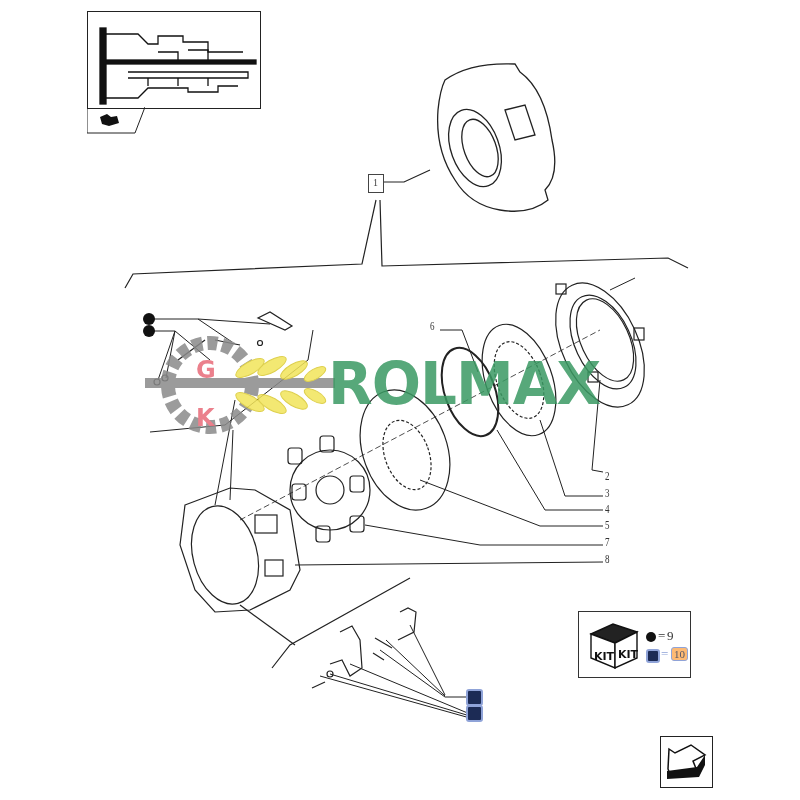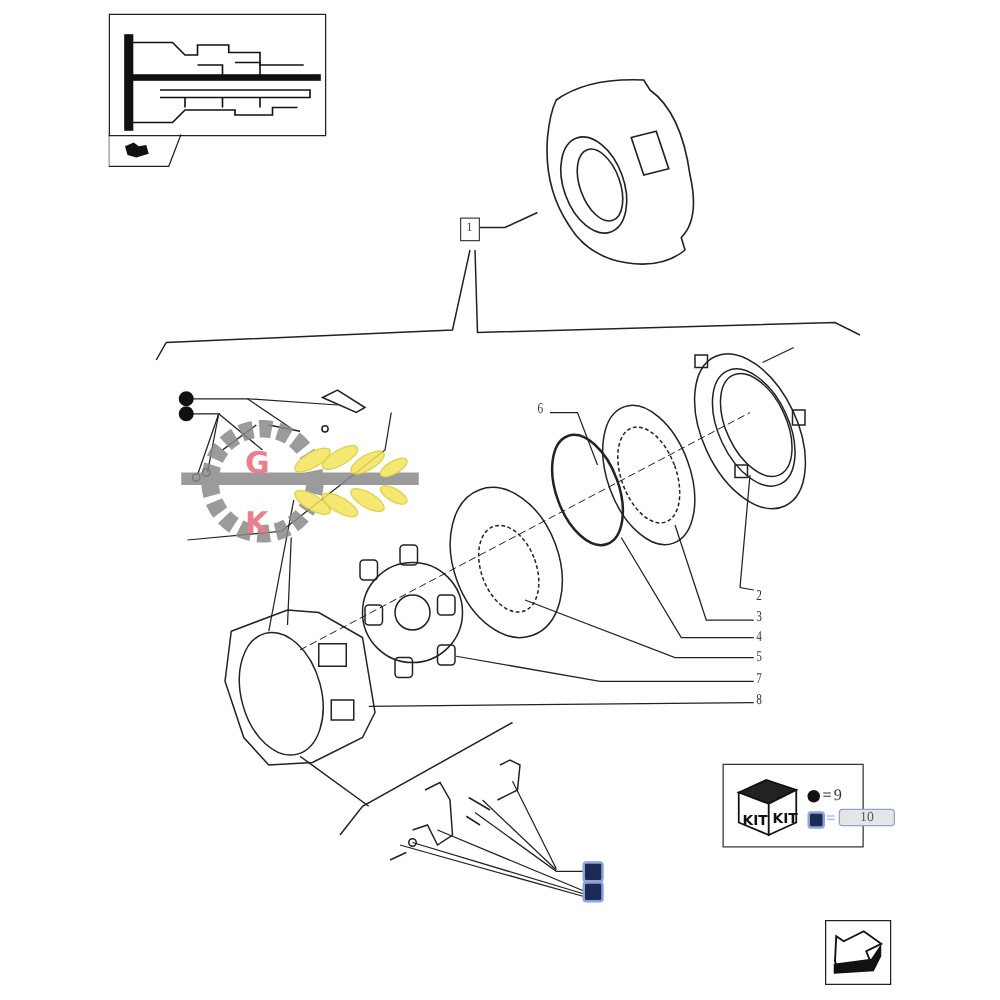--- a/index.html
+++ b/index.html
@@ -138,20 +138,21 @@
         <ellipse cx="132" cy="36" rx="16" ry="6" transform="rotate(-30 132 36)"></ellipse>
         <ellipse cx="154" cy="40" rx="15" ry="6" transform="rotate(-30 154 40)"></ellipse>
         <ellipse cx="175" cy="44" rx="12" ry="5" transform="rotate(-30 175 44)"></ellipse>
         <ellipse cx="110" cy="72" rx="16" ry="6" transform="rotate(30 110 72)"></ellipse>
         <ellipse cx="132" cy="74" rx="16" ry="6" transform="rotate(30 132 74)"></ellipse>
         <ellipse cx="154" cy="70" rx="15" ry="6" transform="rotate(30 154 70)"></ellipse>
         <ellipse cx="175" cy="66" rx="12" ry="5" transform="rotate(30 175 66)"></ellipse>
       </g>
     </g>
   </svg>
+  <div class="watermark">ROLMAX</div>
 
   <div class="thumb">
     <svg width="172" height="96">
       <g fill="none" stroke="#111" stroke-width="1.3">
         <rect x="12" y="16" width="6" height="76" fill="#111"></rect>
         <path d="M18 22 L50 22 L60 32 L70 32 L70 24 L95 24 L95 30 L120 30 L120 40 L155 40"></path>
         <path d="M18 86 L50 86 L60 76 L100 76 L100 80 L130 80 L130 74 L150 74"></path>
         <rect x="18" y="48" width="150" height="4" fill="#111"></rect>
         <path d="M40 60 L160 60 L160 66 L40 66"></path>
         <path d="M70 40 L90 40 L90 48 M100 38 L120 38 L120 48 M60 66 L60 74 M90 66 L90 74 M120 66 L120 74"></path>
@@ -189,21 +190,21 @@
         <path d="M28 27 L50 16 L50 42 L28 52Z"></path>
       </g>
       <text x="7" y="44" font-family="DejaVu Sans, sans-serif" font-weight="bold" font-size="11" fill="#111">KIT</text>
       <text x="31" y="42" font-family="DejaVu Sans, sans-serif" font-weight="bold" font-size="11" fill="#111">KIT</text>
     </svg>
     <div class="abs" style="left:67px;top:20px;width:10px;height:10px;border-radius:50%;background:#111"></div>
     <span class="kit-eq" style="left:79px;top:16px">=</span>
     <span class="kit-eq" style="left:88px;top:16px">9</span>
     <div class="blue-sq" style="left:67px;top:37px;width:10px;height:10px"></div>
     <span class="kit-eq" style="left:82px;top:34px;color:#8fa3d8">=</span>
-    <span class="kit-eq" style="left:92px;top:35px;padding:0 16px;border:1.5px solid #8fa3d8;border-radius:3px;background:#e5e5e5;color:#556;font-size:11px">10</span>
+    <span class="kit-eq" style="left:92px;top:35px;padding:0 2px;border:1.5px solid #8fa3d8;border-radius:3px;background:#fdba74;color:#556;font-size:11px">10</span>
   </div>
 
   <div class="nav-btn">
     <svg width="51" height="50">
       <path d="M7 32 L8 12 L14 16 L30 8 L44 18 L32 24 L36 34 L10 40Z" fill="#fff" stroke="#111" stroke-width="1.5"></path>
       <path d="M6 34 L36 30 L44 18 L44 28 L38 40 L6 42Z" fill="#111"></path>
     </svg>
   </div>
 
 </div>

